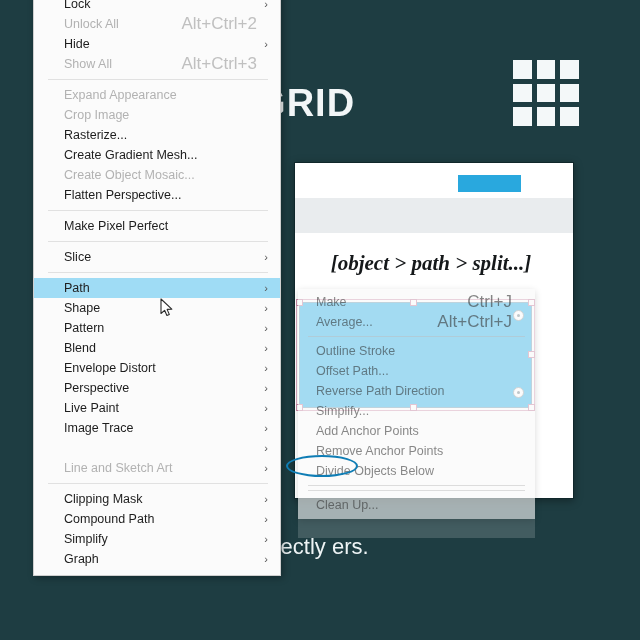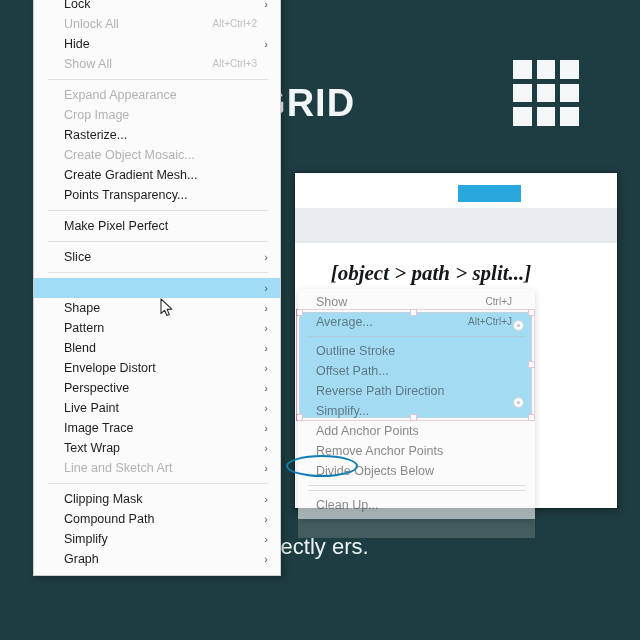--- a/index.html
+++ b/index.html
@@ -40,22 +40,22 @@
     width:500px;
     font-size:22px;
     line-height:32px;
     color:#eef4f5;
     font-weight:500;
   }
 
   
   #card {
     position:absolute;
-    left:294px; top:172px;
-    width:324px; height:337px;
+    left:294px; top:162px;
+    width:280px; height:337px;
     background:#ffffff;
     border:1px solid #10272b;
     box-shadow:0 2px 8px rgba(0,0,0,.35);
     overflow:hidden;
   }
   #card-toolbar {
     position:absolute; left:0; top:35px;
     width:100%; height:35px;
     background:#e9ecee;
   }
@@ -117,21 +117,21 @@
     position:relative;
     height:20px;
     line-height:20px;
     padding:0 14px 0 30px;
     white-space:nowrap;
     display:flex; align-items:center;
   }
   .mi .label { flex:1 1 auto; }
   .mi .accel {
     color:#4b4b4b;
-    font-size:10px;
+    font-size:17px;
     padding-right:9px;
   }
   .mi .arrow {
     position:absolute; right:12px; top:0;
     line-height:20px;
     font-size:11px; color:#555;
   }
   .mi.disabled { color:#b2b2b2; }
   .mi.disabled .accel { color:#c0c0c0; }
   .mi.sel { background:#9fdcf5; }
@@ -216,21 +216,21 @@
     <span class="widget" style="left:213px; top:7px;"></span>
     <span class="widget" style="left:213px; top:84px;"></span>
   </div>
 </div>
 
 <div id="sub-dark"></div>
 
 <div id="submenu">
 
 <div class="mi">
-      <span class="label">Show</span>
+      <span class="label">Make</span>
       <span class="accel">Ctrl+J</span>
     </div>
     <div class="mi">
       <span class="label">Average...</span>
       <span class="accel">Alt+Ctrl+J</span>
     </div>
     <div class="sep"></div>
     <div class="mi">
       <span class="label">Outline Stroke</span>
       <span class="accel"></span>
@@ -300,49 +300,50 @@
     <div class="mi disabled">
       <span class="label">Crop Image</span>
       <span class="accel"></span>
       <span class="arrow"></span>
     </div>
     <div class="mi">
       <span class="label">Rasterize...</span>
       <span class="accel"></span>
       <span class="arrow"></span>
     </div>
+    <div class="mi">
+      <span class="label">Create Gradient Mesh...</span>
+      <span class="accel"></span>
+      <span class="arrow"></span>
+    </div>
     <div class="mi disabled">
       <span class="label">Create Object Mosaic...</span>
       <span class="accel"></span>
       <span class="arrow"></span>
     </div>
     <div class="mi">
-      <span class="label">Create Gradient Mesh...</span>
-      <span class="accel"></span>
-      <span class="arrow"></span>
-    </div>
-    <div class="mi">
-      <span class="label">Points Transparency...</span>
+      <span class="label">Flatten Perspective...</span>
       <span class="accel"></span>
       <span class="arrow"></span>
     </div>
     <div class="sep"></div>
     <div class="mi">
       <span class="label">Make Pixel Perfect</span>
       <span class="accel"></span>
       <span class="arrow"></span>
     </div>
     <div class="sep"></div>
     <div class="mi">
       <span class="label">Slice</span>
       <span class="accel"></span>
       <span class="arrow">›</span>
     </div>
     <div class="sep"></div>
     <div class="mi sel">
+      <span class="label">Path</span>
       <span class="accel"></span>
       <span class="arrow">›</span>
     </div>
     <div class="mi">
       <span class="label">Shape</span>
       <span class="accel"></span>
       <span class="arrow">›</span>
     </div>
     <div class="mi">
       <span class="label">Pattern</span>
@@ -368,21 +369,20 @@
       <span class="label">Live Paint</span>
       <span class="accel"></span>
       <span class="arrow">›</span>
     </div>
     <div class="mi">
       <span class="label">Image Trace</span>
       <span class="accel"></span>
       <span class="arrow">›</span>
     </div>
     <div class="mi">
-      <span class="label">Text Wrap</span>
       <span class="accel"></span>
       <span class="arrow">›</span>
     </div>
     <div class="mi disabled">
       <span class="label">Line and Sketch Art</span>
       <span class="accel"></span>
       <span class="arrow">›</span>
     </div>
     <div class="sep"></div>
     <div class="mi">

